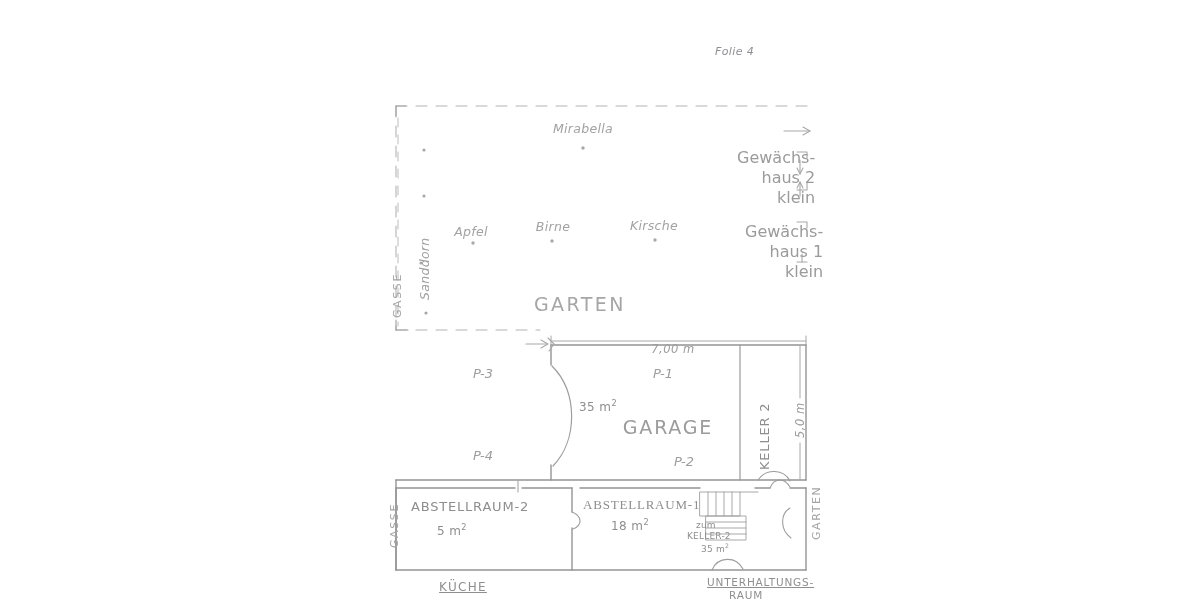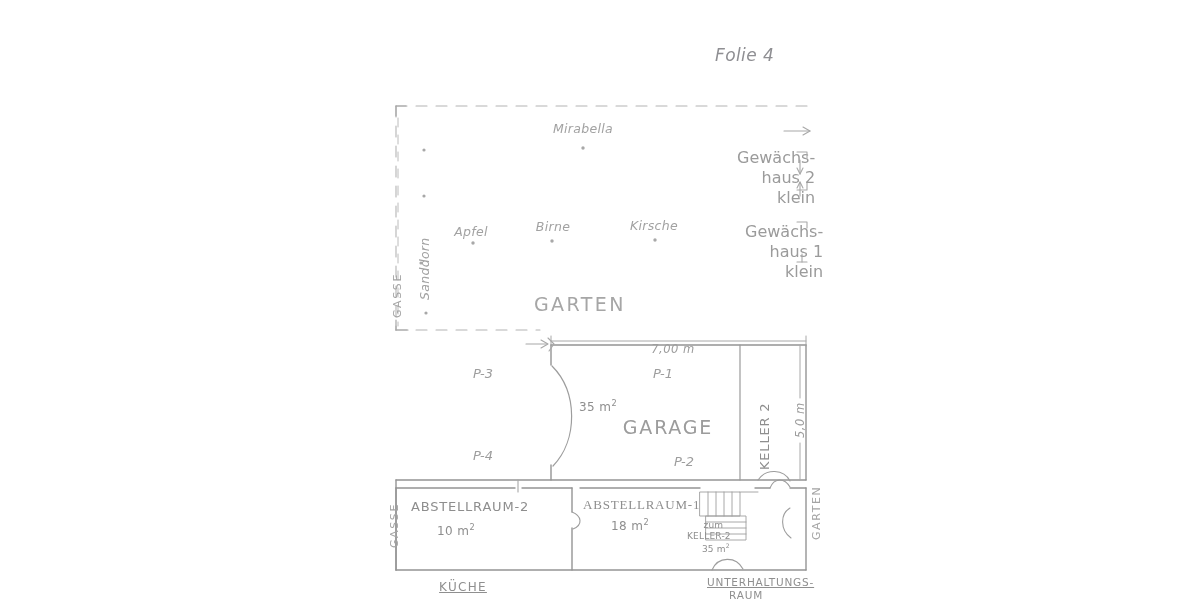--- a/index.html
+++ b/index.html
@@ -25,21 +25,21 @@
     height: 600px;
   }
   .lbl {
     position: absolute;
     color: #9a9a9a;
     white-space: nowrap;
     line-height: 1.12;
     font-family: "DejaVu Sans", sans-serif;
   }
   .title-hand {
-    font-size: 17px;
+    font-size: 11px;
     font-style: italic;
     color: #8f8f93;
     letter-spacing: 0.4px;
   }
   .tree-label {
     font-size: 12.5px;
     font-style: italic;
     color: #a2a2a2;
     letter-spacing: 0.3px;
   }
@@ -289,29 +289,29 @@
   <div class="lbl area-word" style="left:579px; top:399px;">
     <span>35 m</span><span class="sup">2</span>
   </div>
 
   <div class="lbl garage-word ctr" style="left:668px; top:417px;">GARAGE</div>
 
   <div class="lbl room-word rot90" style="left:758px; top:470px;">KELLER 2</div>
 
   <div class="lbl room-word" style="left:411px; top:500px;">ABSTELLRAUM-2</div>
   <div class="lbl area-word" style="left:437px; top:523px;">
-    <span>10 m</span><span class="sup">2</span>
+    <span>5 m</span><span class="sup">2</span>
   </div>
 
   <div class="lbl room-word" style="left:583px; top:498px;font-family:Liberation Serif, serif;">ABSTELLRAUM-1</div>
   <div class="lbl area-word" style="left:611px; top:518px;">
     <span>18 m</span><span class="sup">2</span>
   </div>
 
-  <div class="lbl stair-word" style="left:687px; top:520px;text-align:center;">
+  <div class="lbl stair-word" style="left:687px; top:520px;">
     <div style="padding-left:9px">zum</div>
     <div>KELLER-2</div>
     <div style="padding-left:14px">
       <span>35 m</span><span class="sup">2</span>
     </div>
   </div>
 
   <div class="lbl edge-word rot90" style="left:389px; top:548px;">GASSE</div>
   <div class="lbl edge-word rot90" style="left:811px; top:540px;">GARTEN</div>
 

